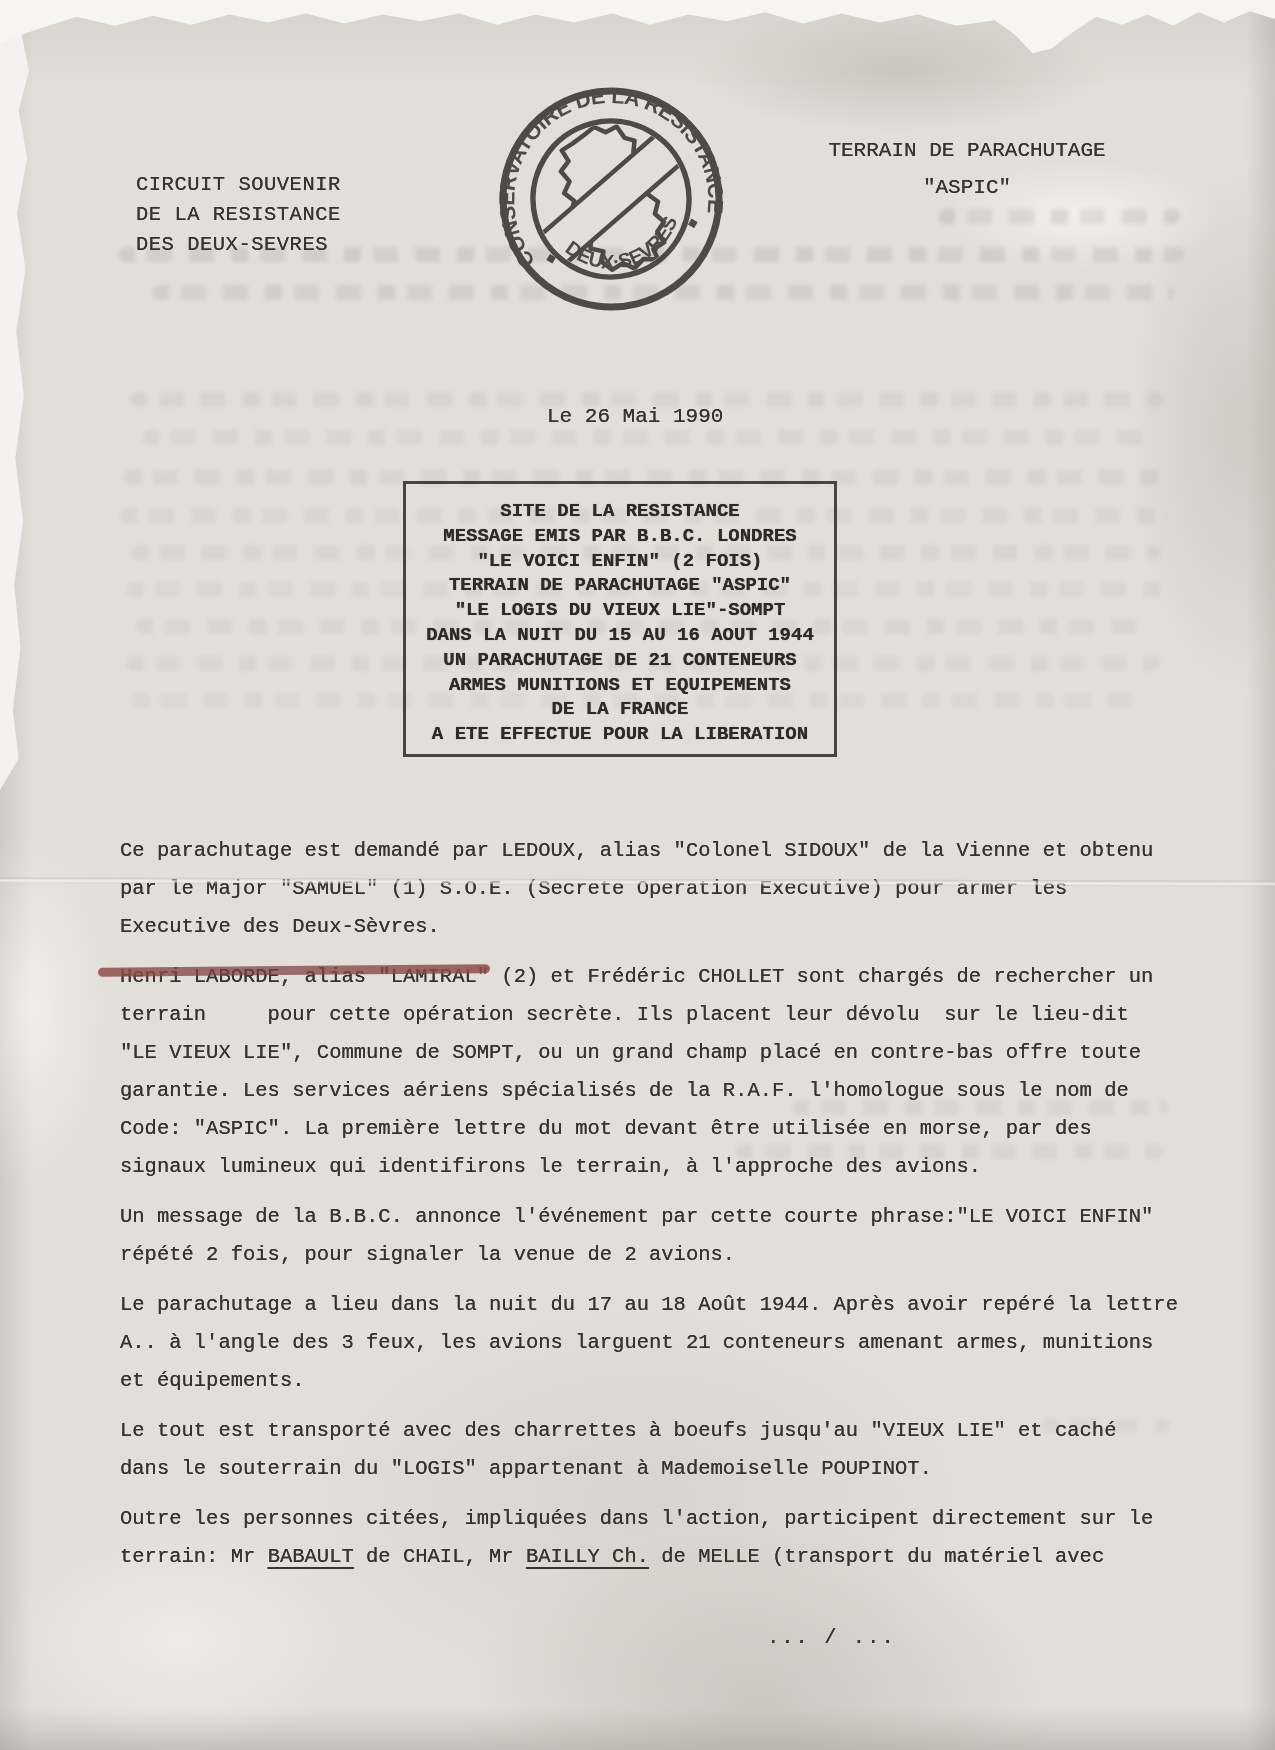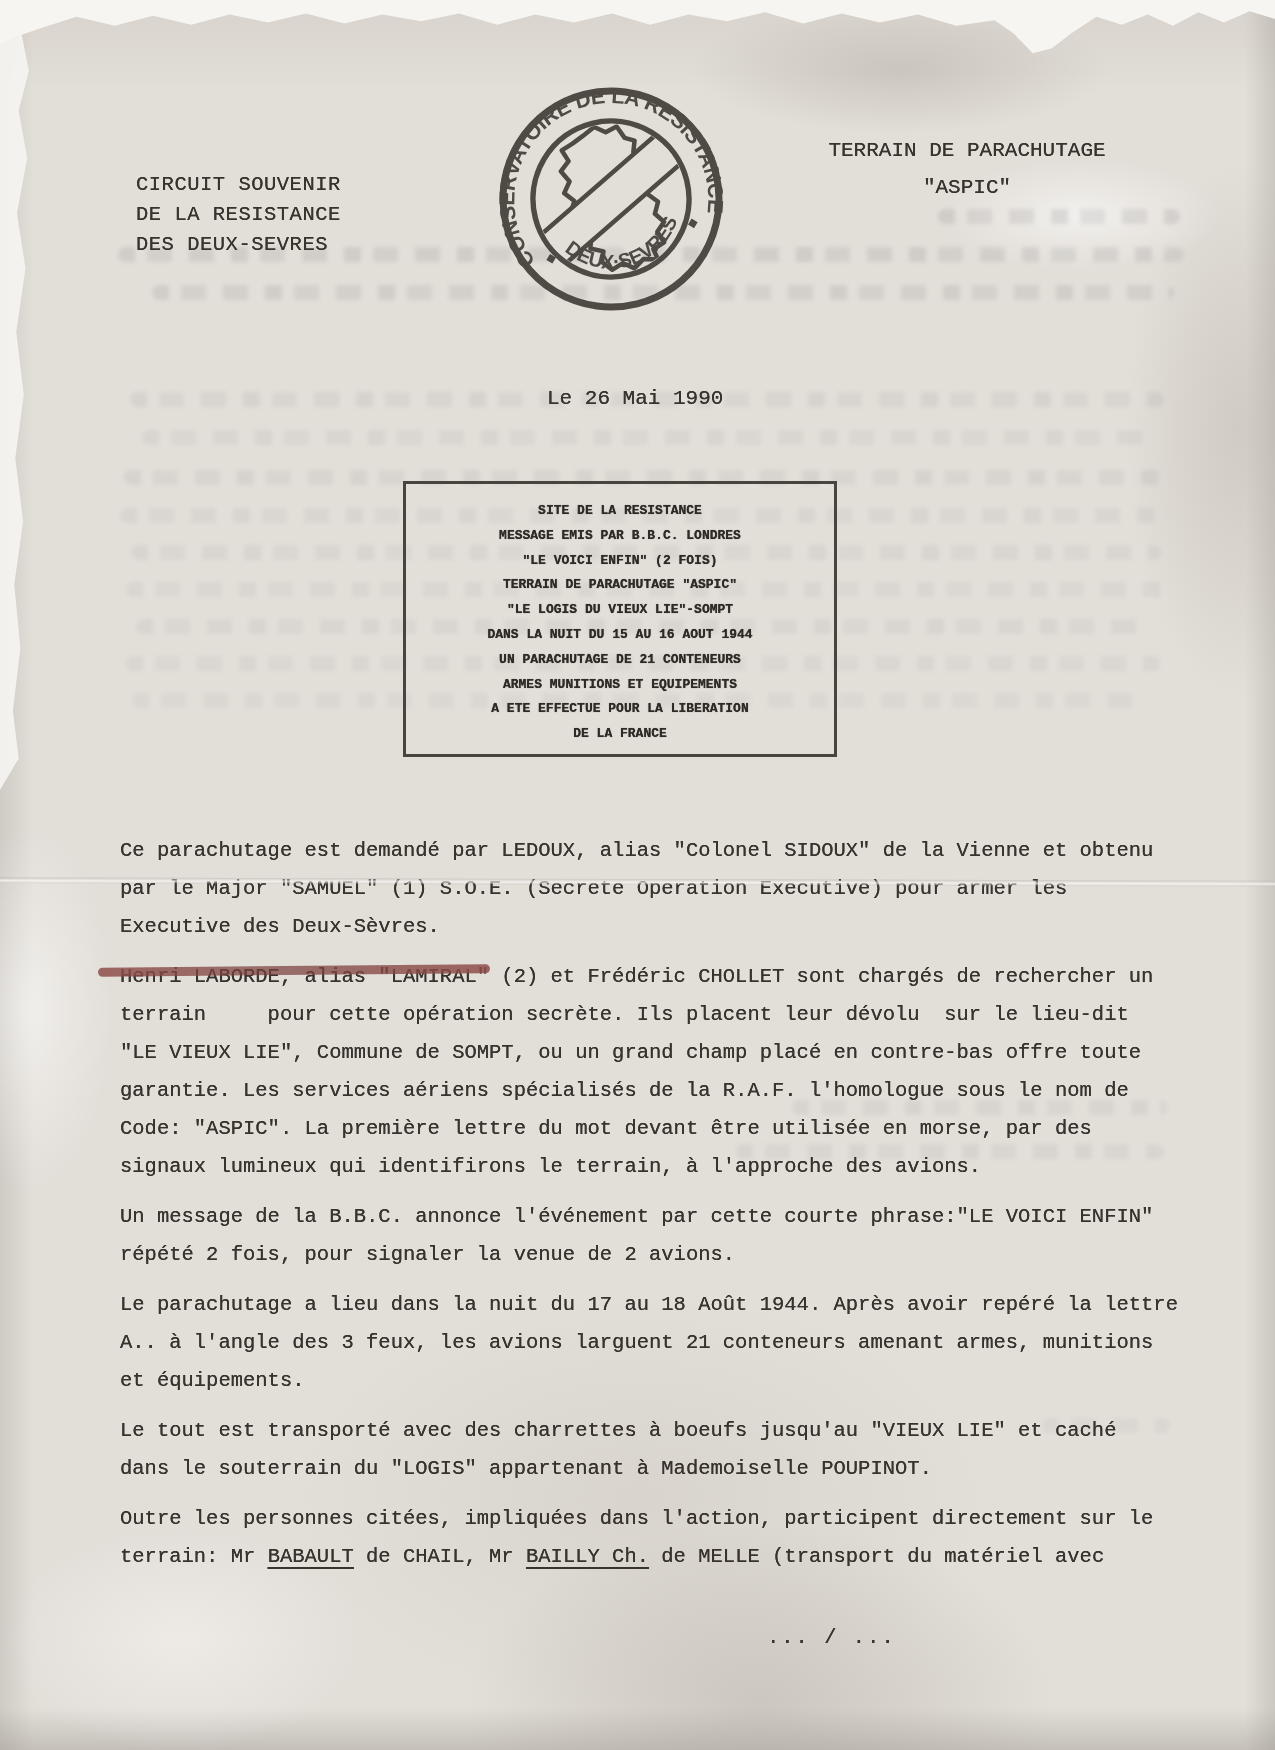--- a/index.html
+++ b/index.html
@@ -55,27 +55,27 @@
     position:absolute;left:0;top:879px;width:100%;height:6px;z-index:4;pointer-events:none;
     transform:rotate(.15deg);
     background:linear-gradient(180deg, rgba(125,118,110,.22), rgba(250,249,246,.7) 55%, rgba(125,118,110,.12));
   }
   
   .hdr-left{position:absolute;left:136px;top:170px;z-index:3;font-size:20.5px;letter-spacing:.5px;}
   .hdr-left .line{line-height:30px;white-space:pre;text-shadow:0 0 .6px currentColor;}
   .hdr-right{position:absolute;left:822px;top:132px;width:290px;z-index:3;font-size:21px;text-align:center;}
   .hdr-right .line{line-height:37px;white-space:pre;text-shadow:0 0 .6px currentColor;}
   .stamp-wrap{position:absolute;left:495px;top:83px;width:232px;height:232px;z-index:3;transform:rotate(-14deg);opacity:.92;}
-  .date-line{position:absolute;left:547px;top:387px;z-index:3;font-size:21px;white-space:pre;text-shadow:0 0 .6px currentColor;}
+  .date-line{position:absolute;left:547px;top:405px;z-index:3;font-size:21px;white-space:pre;text-shadow:0 0 .6px currentColor;}
   
   .notice-box{
     position:absolute;left:403px;top:481px;width:428px;z-index:3;
     border:3px solid rgba(52,47,41,.88);
     padding:15px 0 7px 0;text-align:center;
-    font-size:13px;font-weight:bold;color:#2e2a25;
+    font-size:19px;font-weight:bold;color:#2e2a25;
   }
   .notice-box .line{line-height:24.8px;white-space:pre;text-shadow:0 0 .7px currentColor;}
   
   .body-text{position:absolute;left:120px;top:820px;width:1070px;z-index:3;font-size:20.5px;}
   .para{margin:12px 0 11px 0;}
   .body-text .line{line-height:38px;white-space:pre;text-shadow:0 0 .6px currentColor;}
   .u-ink{text-decoration:underline;text-decoration-thickness:2px;text-underline-offset:5px;}
   .red-underline{
     position:absolute;left:98px;top:966px;width:392px;height:9px;z-index:3;
     background:linear-gradient(90deg, rgba(143,78,74,.85), rgba(120,62,60,.7) 40%, rgba(143,78,74,.85));
@@ -148,22 +148,22 @@
 
   <div class="notice-box">
       <div class="line">SITE DE LA RESISTANCE</div>
       <div class="line">MESSAGE EMIS PAR B.B.C. LONDRES</div>
       <div class="line">"LE VOICI ENFIN" (2 FOIS)</div>
       <div class="line">TERRAIN DE PARACHUTAGE "ASPIC"</div>
       <div class="line">"LE LOGIS DU VIEUX LIE"-SOMPT</div>
       <div class="line">DANS LA NUIT DU 15 AU 16 AOUT 1944</div>
       <div class="line">UN PARACHUTAGE DE 21 CONTENEURS</div>
       <div class="line">ARMES MUNITIONS ET EQUIPEMENTS</div>
+      <div class="line">DE LA FRANCE</div>
       <div class="line">A ETE EFFECTUE POUR LA LIBERATION</div>
-      <div class="line">DE LA FRANCE</div>
     </div>
 
   <div class="body-text">
       <div class="para">
         <div class="line"><span>Ce parachutage est demandé par LEDOUX, alias "Colonel SIDOUX" de la Vienne et obtenu</span></div>
         <div class="line"><span>par le Major "SAMUEL" (1) S.O.E. (Secrete Operation Executive) pour armer les</span></div>
         <div class="line"><span>Executive des Deux-Sèvres.</span></div>
       </div>
       <div class="para">
         <div class="line"><span>Henri LABORDE, alias "LAMIRAL"</span><span> (2) et Frédéric CHOLLET sont chargés de rechercher un</span></div>

